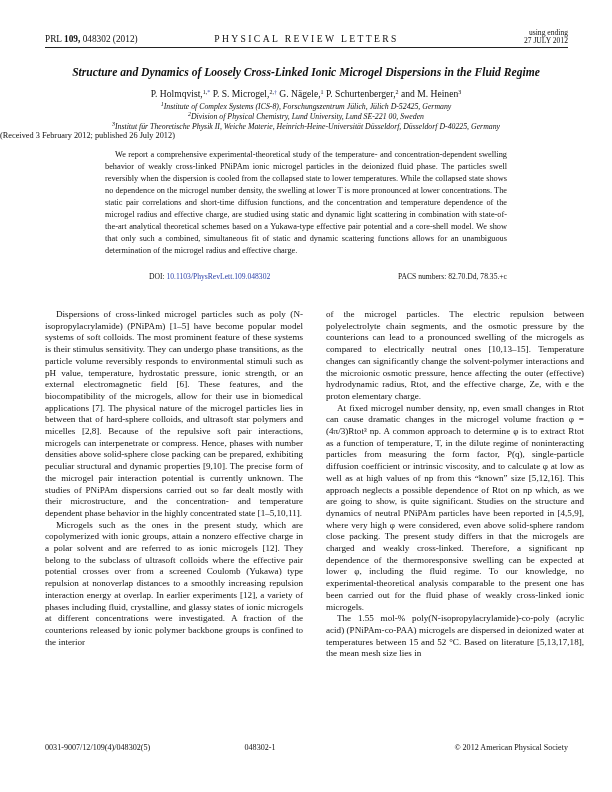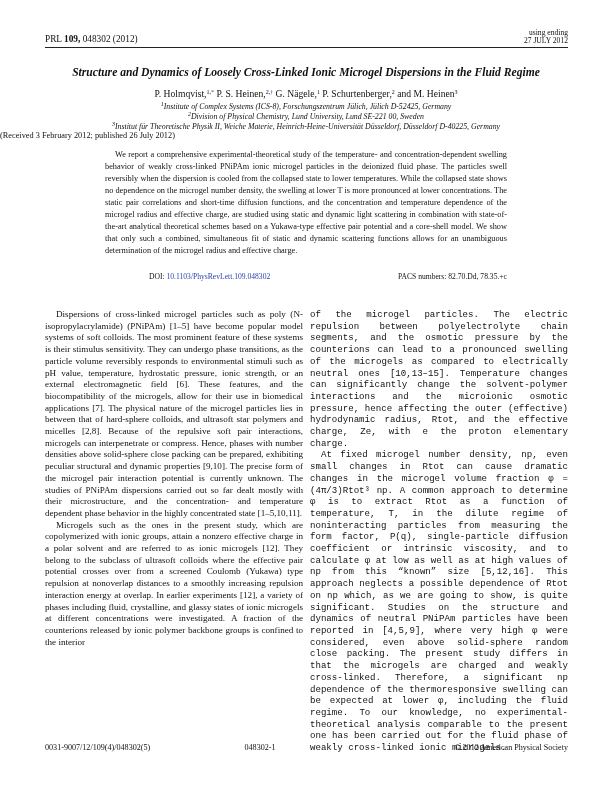--- a/index.html
+++ b/index.html
@@ -15,39 +15,40 @@
   .aff { position:absolute; left:0; width:612px; text-align:center; font-style:italic; font-size:7.8px; }
   .received { position:absolute; top:131px; left:0; width:612px; text-align:left; font-size:8.3px; }
   .abstract { position:absolute; top:149px; left:105px; width:402px; font-size:8.3px; line-height:12px; text-align:justify; text-indent:10px; }
   .doi { position:absolute; top:272px; left:105px; font-size:7.6px;margin-left:44px; }
   .pacs { position:absolute; top:272px; right:105px; font-size:7.6px; }
   a.link, .ref { color:#2a3fa8; text-decoration:none; }
   .col { position:absolute; top:309px; width:258px; font-size:9.1px; line-height:11.7px; text-align:justify; }
   .col p { margin:0; text-indent:11px; }
   .col p.cont { text-indent:0; }
   .col.left { left:45px; }
-  .col.right { left:310px;font-family:Liberation Mono, monospace; }
+  .col.right { left:326px; }
   sup { font-size:6px; vertical-align:3px; line-height:0; }
   .sup-link { color:#2a3fa8; }
   .foot { position:absolute; top:743px; font-size:8.1px; }
 </style>
 </head>
 <body>
 
 <div class="hdr">
   <span class="left"><span>PRL </span><b>109,</b><span> 048302 (2012)</span></span>
+  <span class="mid">PHYSICAL REVIEW LETTERS</span>
   <span class="right"><span>using ending</span><br><span>27 JULY 2012</span></span>
 </div>
 <div class="rule"></div>
 
 <div class="title">Structure and Dynamics of Loosely Cross-Linked Ionic Microgel Dispersions in the Fluid Regime</div>
 
 <div class="authors">
   <span><span>P. Holmqvist,</span><sup><span>1,</span><span class="sup-link">*</span></sup></span>
-  <span><span> P. S. Heinen,</span><sup><span>2,</span><span class="sup-link">†</span></sup></span>
+  <span><span> P. S. Microgel,</span><sup><span>2,</span><span class="sup-link">†</span></sup></span>
   <span><span> G. Nägele,</span><sup>1</sup></span>
   <span><span> P. Schurtenberger,</span><sup>2</sup></span>
   <span><span> and M. Heinen</span><sup>3</sup></span>
 </div>
 
 <div class="aff" style="top:102px"><sup>1</sup><span>Institute of Complex Systems (ICS-8), Forschungszentrum Jülich, Jülich D-52425, Germany</span></div>
 <div class="aff" style="top:112px"><sup>2</sup><span>Division of Physical Chemistry, Lund University, Lund SE-221 00, Sweden</span></div>
 <div class="aff" style="top:122px"><sup>3</sup><span>Institut für Theoretische Physik II, Weiche Materie, Heinrich-Heine-Universität Düsseldorf, Düsseldorf D-40225, Germany</span></div>
 
 <div class="received">(Received 3 February 2012; published 26 July 2012)</div>
@@ -58,17 +59,18 @@
 <div class="pacs">PACS numbers: 82.70.Dd, 78.35.+c</div>
 
 <div class="col left">
   <p>Dispersions of cross-linked microgel particles such as poly (N-isopropylacrylamide) (PNiPAm) [1–5] have become popular model systems of soft colloids. The most prominent feature of these systems is their stimulus sensitivity. They can undergo phase transitions, as the particle volume reversibly responds to environmental stimuli such as pH value, temperature, hydrostatic pressure, ionic strength, or an external electromagnetic field [6]. These features, and the biocompatibility of the microgels, allow for their use in biomedical applications [7]. The physical nature of the microgel particles lies in between that of hard-sphere colloids, and ultrasoft star polymers and micelles [2,8]. Because of the repulsive soft pair interactions, microgels can interpenetrate or compress. Hence, phases with number densities above solid-sphere close packing can be prepared, exhibiting peculiar structural and dynamic properties [9,10]. The precise form of the microgel pair interaction potential is currently unknown. The studies of PNiPAm dispersions carried out so far dealt mostly with their microstructure, and the concentration- and temperature dependent phase behavior in the highly concentrated state [1–5,10,11].</p>
   <p>Microgels such as the ones in the present study, which are copolymerized with ionic groups, attain a nonzero effective charge in a polar solvent and are referred to as ionic microgels [12]. They belong to the subclass of ultrasoft colloids where the effective pair potential crosses over from a screened Coulomb (Yukawa) type repulsion at nonoverlap distances to a smoothly increasing repulsion interaction energy at overlap. In earlier experiments [12], a variety of phases including fluid, crystalline, and glassy states of ionic microgels at different concentrations were investigated. A fraction of the counterions released by ionic polymer backbone groups is confined to the interior</p>
 </div>
 
 <div class="col right">
   <p class="cont">of the microgel particles. The electric repulsion between polyelectrolyte chain segments, and the osmotic pressure by the counterions can lead to a pronounced swelling of the microgels as compared to electrically neutral ones [10,13–15]. Temperature changes can significantly change the solvent-polymer interactions and the microionic osmotic pressure, hence affecting the outer (effective) hydrodynamic radius, Rtot, and the effective charge, Ze, with e the proton elementary charge.</p>
   <p>At fixed microgel number density, np, even small changes in Rtot can cause dramatic changes in the microgel volume fraction φ = (4π/3)Rtot³ np. A common approach to determine φ is to extract Rtot as a function of temperature, T, in the dilute regime of noninteracting particles from measuring the form factor, P(q), single-particle diffusion coefficient or intrinsic viscosity, and to calculate φ at low as well as at high values of np from this “known” size [5,12,16]. This approach neglects a possible dependence of Rtot on np which, as we are going to show, is quite significant. Studies on the structure and dynamics of neutral PNiPAm particles have been reported in [4,5,9], where very high φ were considered, even above solid-sphere random close packing. The present study differs in that the microgels are charged and weakly cross-linked. Therefore, a significant np dependence of the thermoresponsive swelling can be expected at lower φ, including the fluid regime. To our knowledge, no experimental-theoretical analysis comparable to the present one has been carried out for the fluid phase of weakly cross-linked ionic microgels.</p>
+  <p>The 1.55 mol-% poly(N-isopropylacrylamide)-co-poly (acrylic acid) (PNiPAm-co-PAA) microgels are dispersed in deionized water at temperatures between 15 and 52 °C. Based on literature [5,13,17,18], the mean mesh size lies in</p>
 </div>
 
 <div class="foot" style="left:45px">0031-9007/12/109(4)/048302(5)</div>
 <div class="foot" style="left:0; width:520px; text-align:center">048302-1</div>
 <div class="foot" style="right:44px">© 2012 American Physical Society</div>
 
 </body></html>

